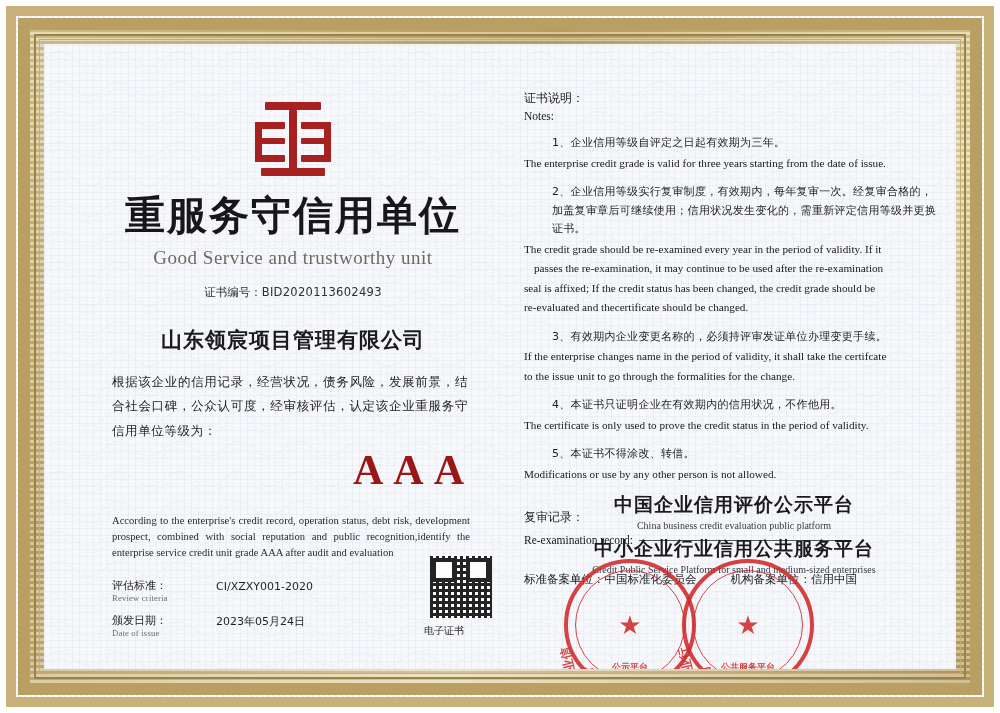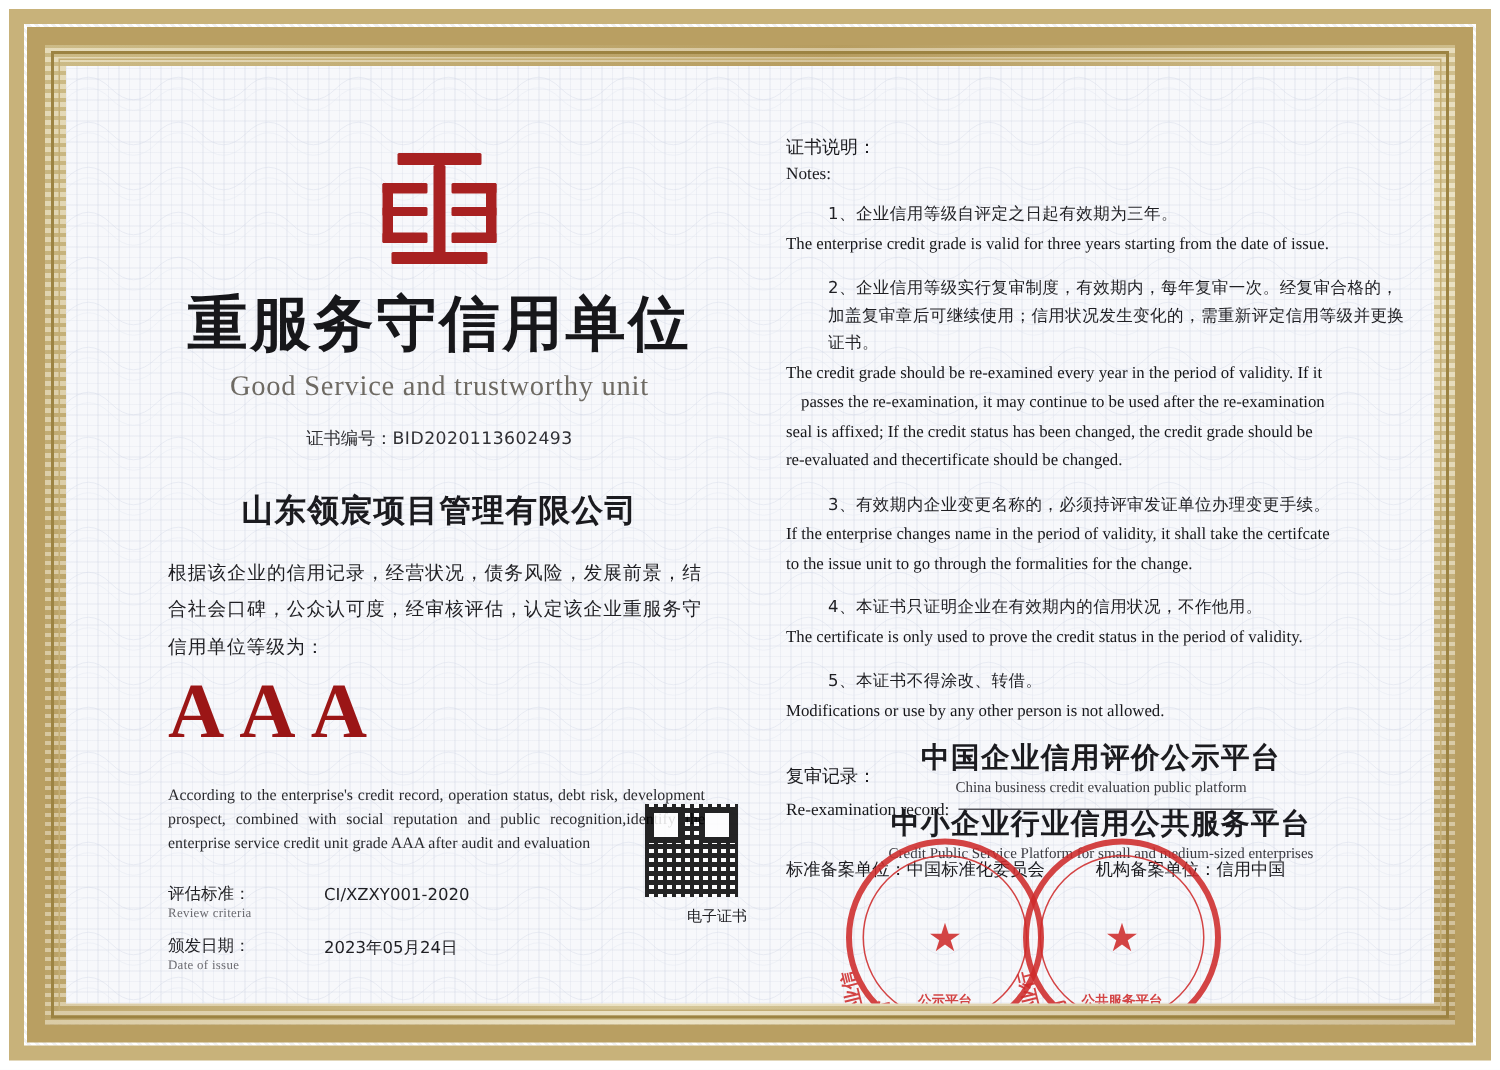--- a/index.html
+++ b/index.html
@@ -143,23 +143,23 @@
     margin: 16px 6px 0 0;
     font-family: "DejaVu Sans", "Liberation Sans", sans-serif;
     font-size: 12.5px;
     line-height: 1.95;
     color: #1f1f23;
     text-align: justify;
     letter-spacing: 0.6px;
   }
 
   .grade {
-    text-align: left;
+    text-align: right;
     font-family: "Liberation Serif", "DejaVu Serif", serif;
-    font-size: 52px;
+    font-size: 42px;
     font-weight: bold;
     color: #9b1616;
     letter-spacing: 10px;
     margin-top: 6px;
     line-height: 1;
   }
 
   .para-en {
     margin: 22px 4px 0 0;
     font-family: "Liberation Serif", "DejaVu Serif", serif;
@@ -198,23 +198,23 @@
     font-size: 11px;
     color: #1f1f23;
     line-height: 1.35;
     padding-top: 1px;
   }
 
   
   .qr-wrap {
     position: absolute;
     left: 380px;
-    top: 492px;
+    top: 512px;
     width: 74px;
-    text-align: right;
+    text-align: left;
   }
   .qr {
     width: 62px;
     height: 62px;
     margin: 0 auto;
     background-color: #fff;
     background-image:
       repeating-linear-gradient(0deg, #000 0 3px, transparent 3px 6px),
       repeating-linear-gradient(90deg, #000 0 3px, transparent 3px 6px);
     background-size: 6px 6px, 6px 6px;

